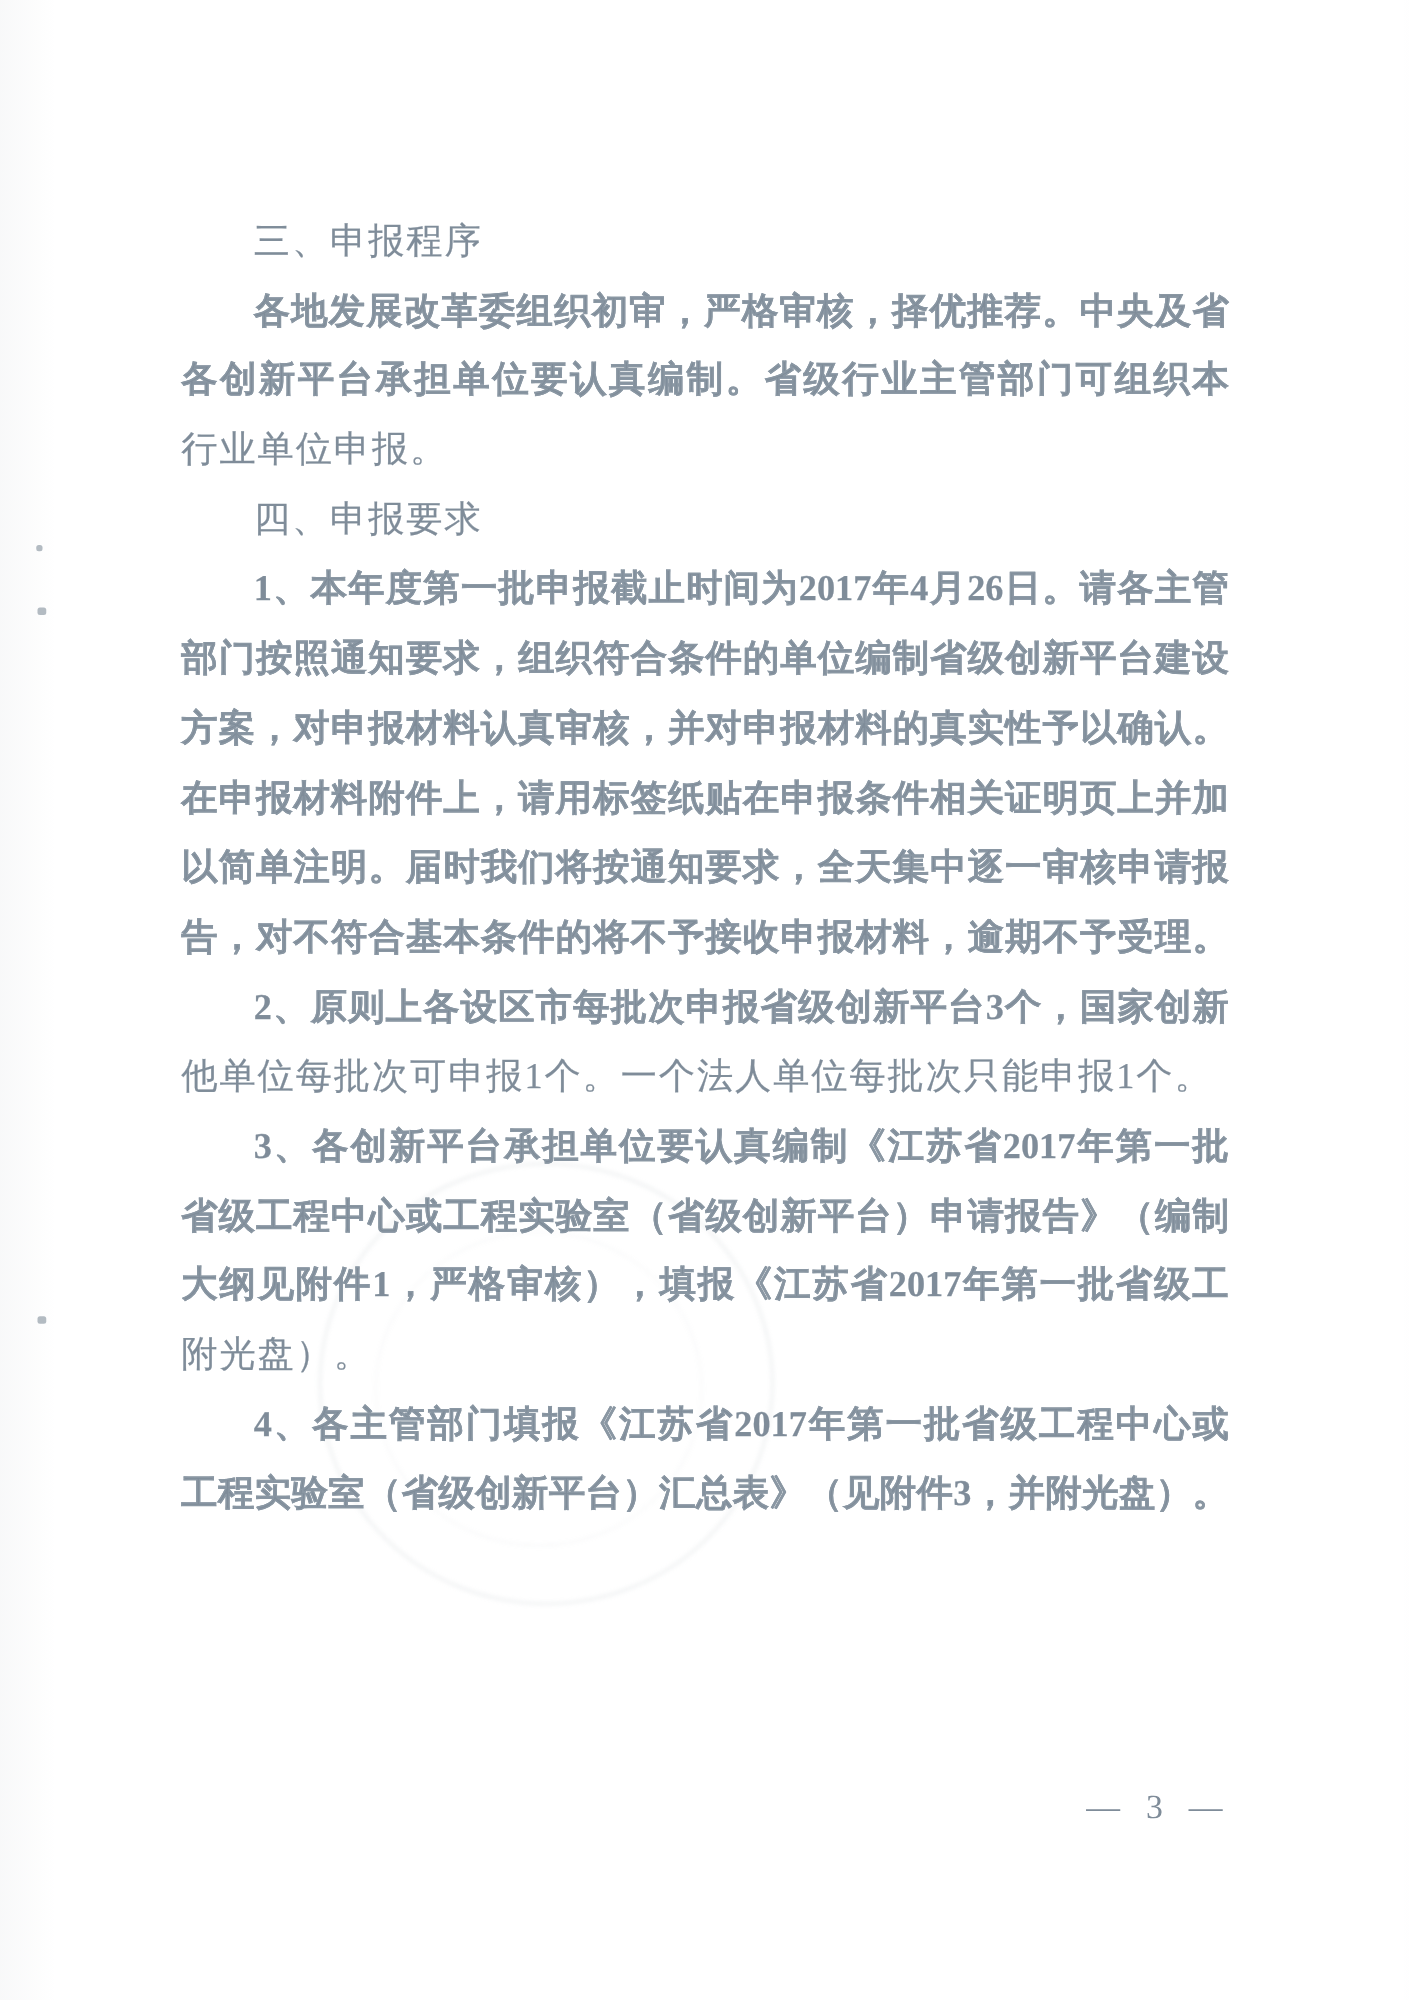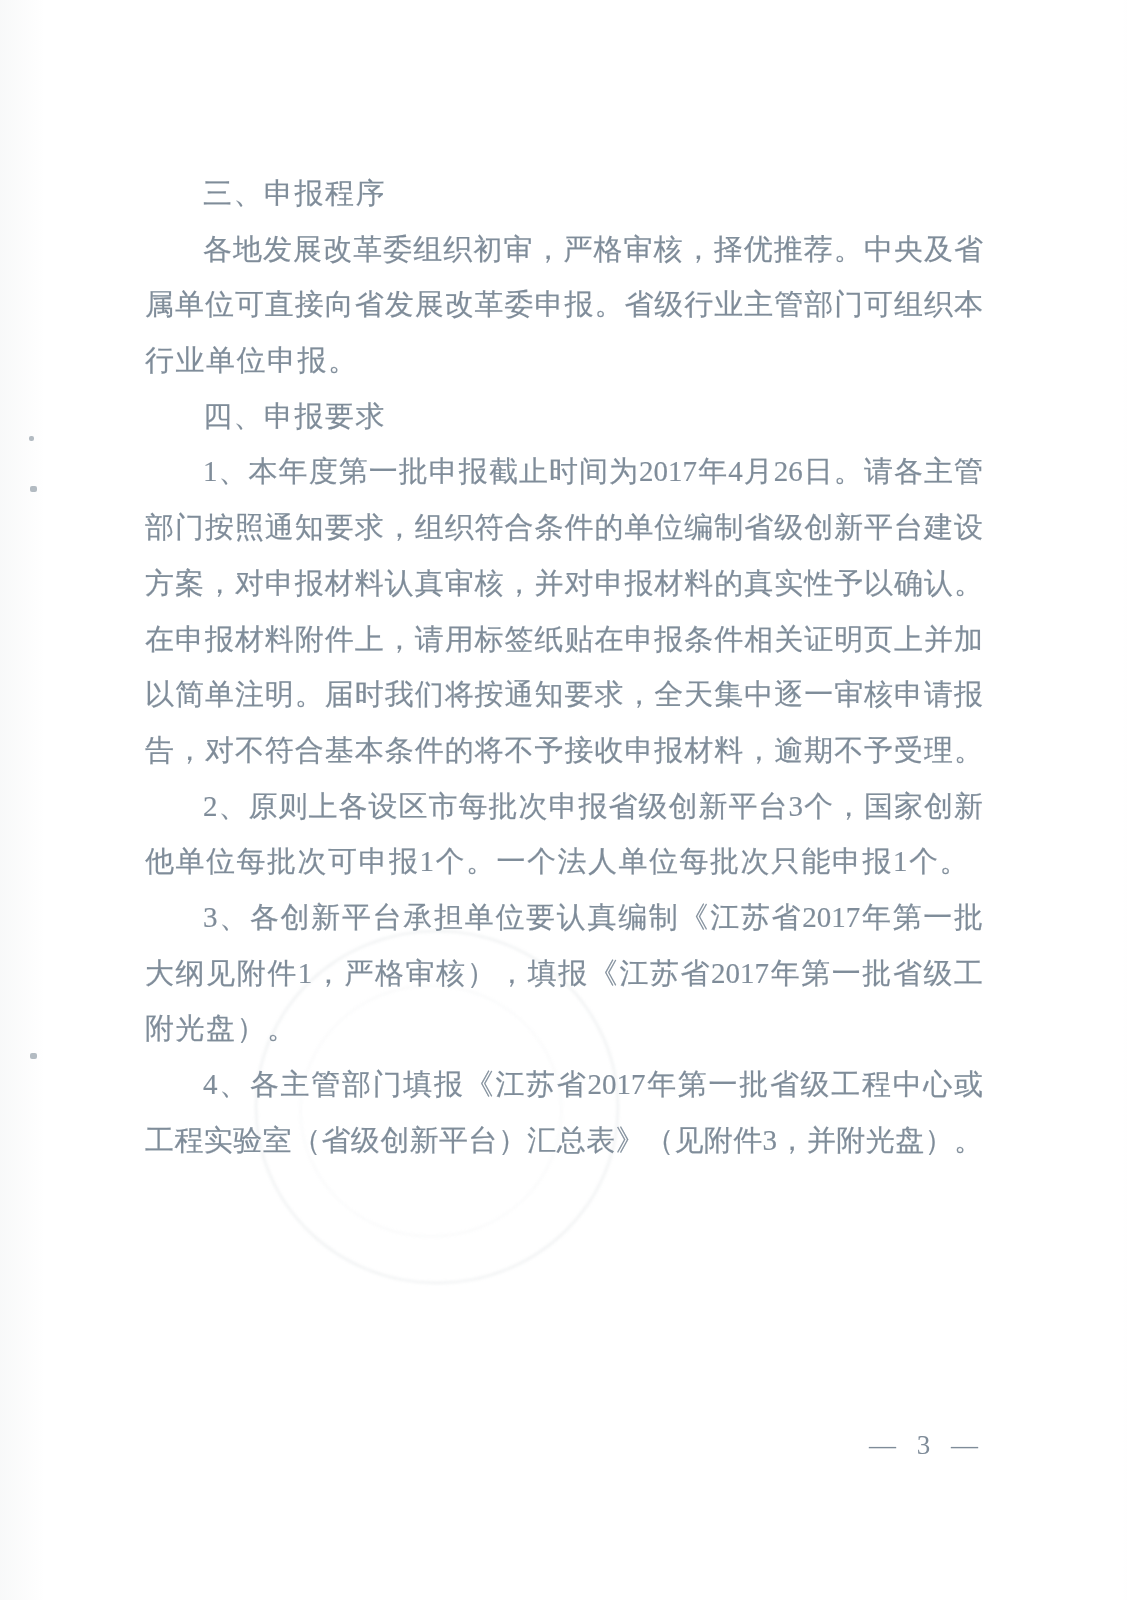--- a/index.html
+++ b/index.html
@@ -40,20 +40,21 @@
     letter-spacing: 1.5px;
     white-space: normal;
     overflow: visible;
     -webkit-text-stroke: 0.2px #8a97a3;
   }
   .line.indent { padding-left: 58px; }
   .line.fill {
     text-align: justify;
     text-align-last: justify;
     letter-spacing: 0;
+    font-weight: bold;
   }
   .page-number {
     position: absolute;
     left: 862px;
     top: 1425px;
     width: 130px;
     text-align: center;
     font-size: 27px;
     line-height: 40px;
     color: #7f8c99;
@@ -103,32 +104,33 @@
   <div class="stamp-ghost"></div>
   <div class="stamp-ghost-inner"></div>
 
   <div class="speck s1"></div>
   <div class="speck s2"></div>
   <div class="speck s3"></div>
 
   <div class="textblock">
       <div class="line indent">三、申报程序</div>
       <div class="line indent fill">各地发展改革委组织初审，严格审核，择优推荐。中央及省</div>
-      <div class="line fill">属单位可直接向省发展改革委申报。省级行业主管部门可组织本</div>
+      <div class="line fill">各创新平台承担单位要认真编制。省级行业主管部门可组织本</div>
       <div class="line">行业单位申报。</div>
       <div class="line indent">四、申报要求</div>
       <div class="line indent fill">1、本年度第一批申报截止时间为2017年4月26日。请各主管</div>
       <div class="line fill">部门按照通知要求，组织符合条件的单位编制省级创新平台建设</div>
       <div class="line fill">方案，对申报材料认真审核，并对申报材料的真实性予以确认。</div>
       <div class="line fill">在申报材料附件上，请用标签纸贴在申报条件相关证明页上并加</div>
       <div class="line fill">以简单注明。届时我们将按通知要求，全天集中逐一审核申请报</div>
       <div class="line fill">告，对不符合基本条件的将不予接收申报材料，逾期不予受理。</div>
       <div class="line indent fill">2、原则上各设区市每批次申报省级创新平台3个，国家创新</div>
       <div class="line">他单位每批次可申报1个。一个法人单位每批次只能申报1个。</div>
       <div class="line indent fill">3、各创新平台承担单位要认真编制《江苏省2017年第一批</div>
+      <div class="line fill">省级工程中心或工程实验室（省级创新平台）申请报告》（编制</div>
       <div class="line fill">大纲见附件1，严格审核），填报《江苏省2017年第一批省级工</div>
       <div class="line">附光盘）。</div>
       <div class="line indent fill">4、各主管部门填报《江苏省2017年第一批省级工程中心或</div>
       <div class="line fill">工程实验室（省级创新平台）汇总表》（见附件3，并附光盘）。</div>
     </div>
 
   <div class="page-number">— 3 —</div>
 </div>
 
 </body></html>

